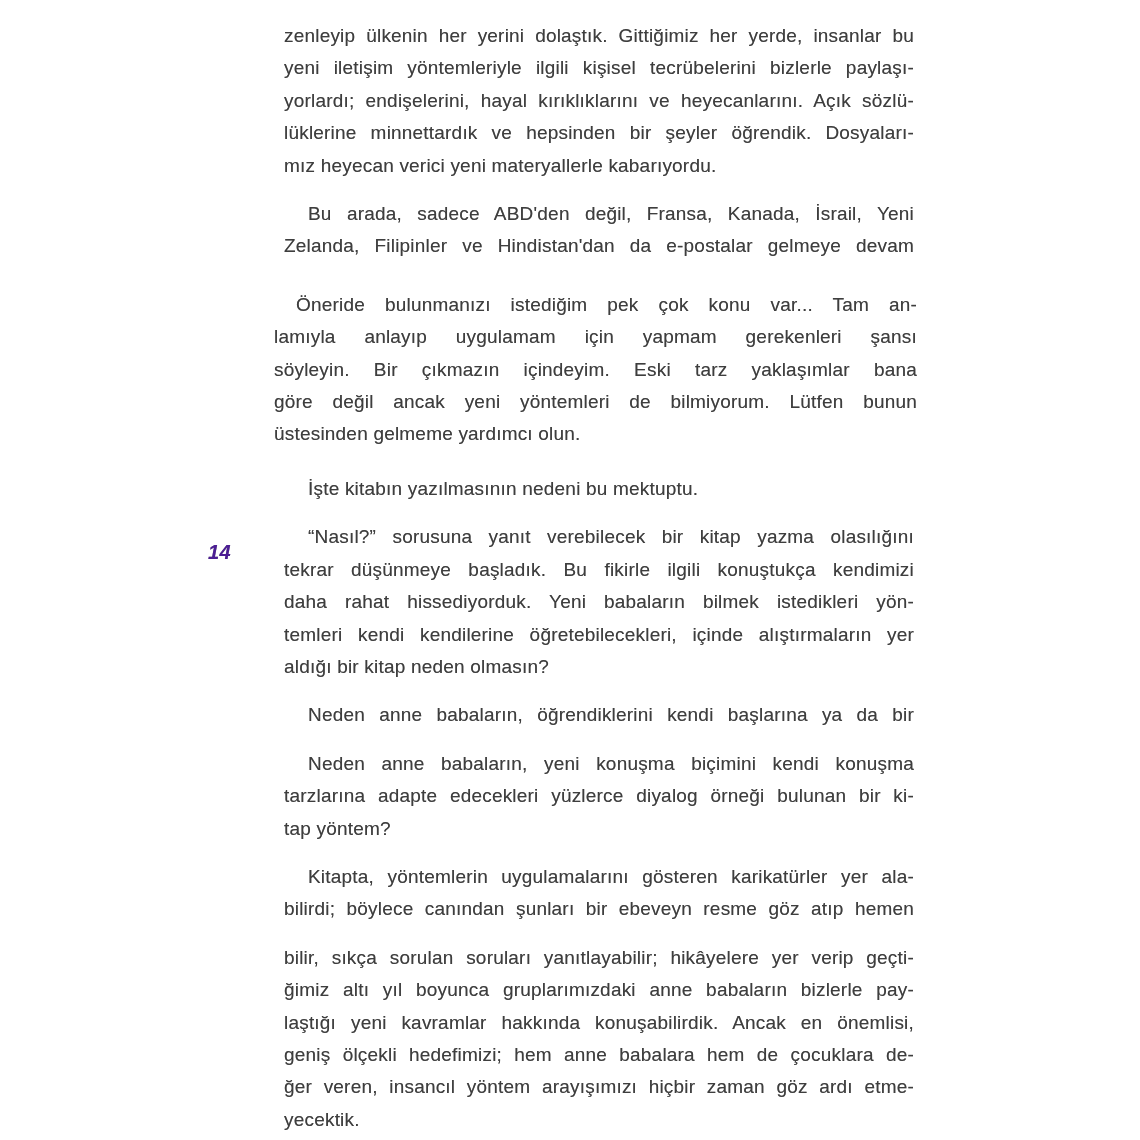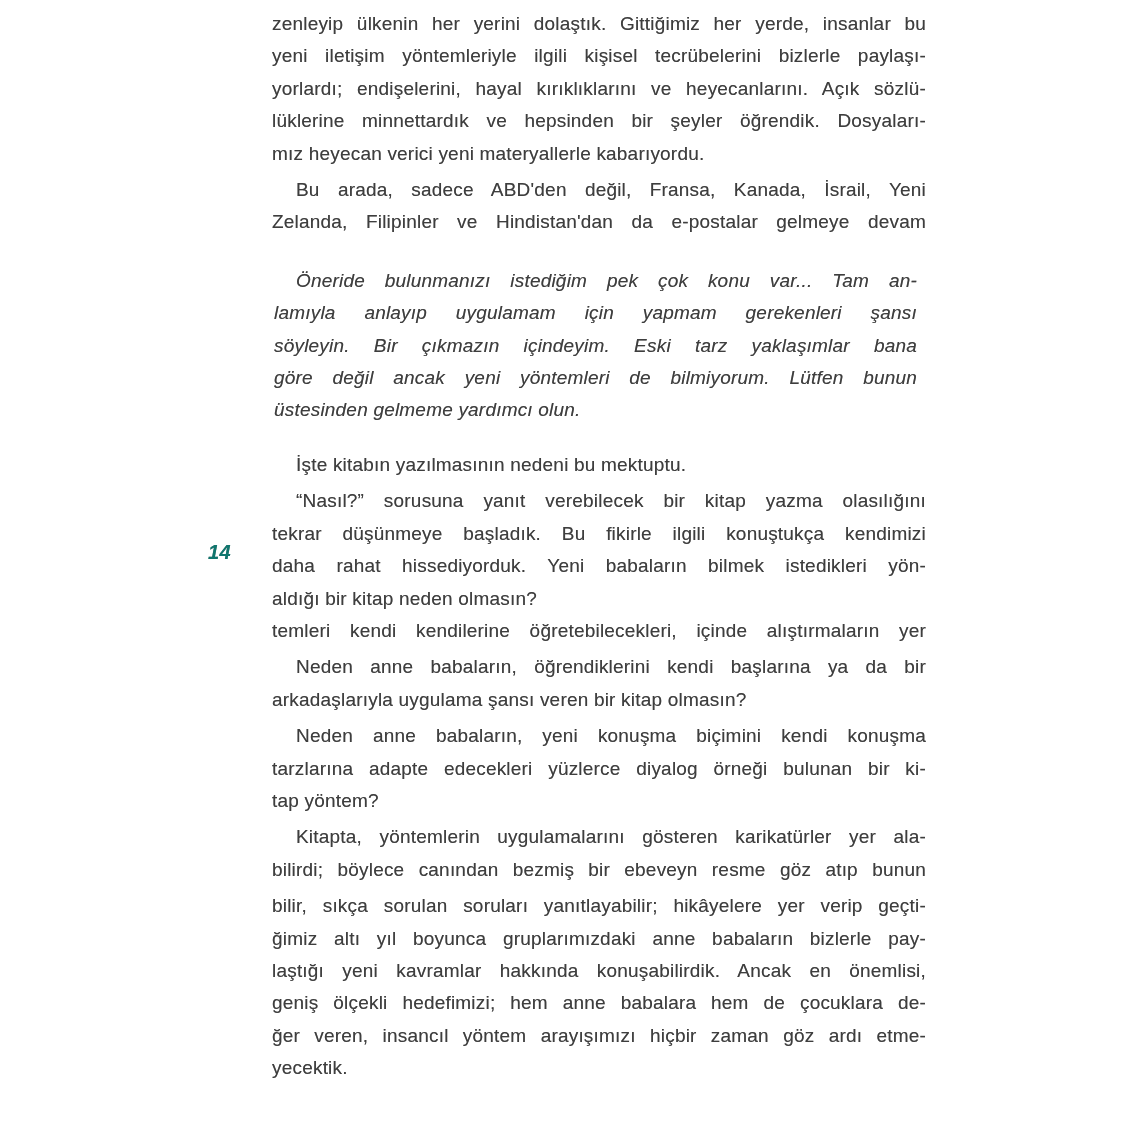--- a/index.html
+++ b/index.html
@@ -19,24 +19,23 @@
     position: absolute;
     left: 268px;
     top: 4px;
     width: 662px;
     font-size: 19px;
     line-height: 32.4px;
     color: #3e3e3e;
     letter-spacing: 0.2px;
     text-shadow: 0 0 0.6px rgba(70,70,70,0.55); 
   }
-  .block { margin: 4px; }
+  .block { margin: 16px; }
   .block.quote {
     margin: 26px 13px 22px 6px;
-    font-style: italic;
   }
   .line {
     text-align: justify;
     text-align-last: justify;
     white-space: normal;
   }
   .line.last-line {
     text-align-last: left;
   }
   .line.first-indent {
@@ -55,21 +54,21 @@
     font-style: italic;
     color: #2f2f2f;
     letter-spacing: 0.5px;
     text-shadow: 0 0 0.6px rgba(50,50,50,0.6);
   }
 </style>
 </head>
 <body>
 
 <div class="page" style="background: rgb(255, 255, 255);">
-  <div class="page-number" style="color: #0f766e;">14</div>
+  <div class="page-number" style="color: #4c1d95;">14</div>
   <div class="text-column" style="color: rgb(62, 62, 62);">
       <div class="block body">
         <div class="line">zenleyip ülkenin her yerini dolaştık. Gittiğimiz her yerde, insanlar bu</div>
         <div class="line">yeni iletişim yöntemleriyle ilgili kişisel tecrübelerini bizlerle paylaşı-</div>
         <div class="line">yorlardı; endişelerini, hayal kırıklıklarını ve heyecanlarını. Açık sözlü-</div>
         <div class="line">lüklerine minnettardık ve hepsinden bir şeyler öğrendik. Dosyaları-</div>
         <div class="line last-line">mız heyecan verici yeni materyallerle kabarıyordu.</div>
       </div>
       <div class="block body">
         <div class="line first-indent">Bu arada, sadece ABD'den değil, Fransa, Kanada, İsrail, Yeni</div>
@@ -82,35 +81,34 @@
         <div class="line">göre değil ancak yeni yöntemleri de bilmiyorum. Lütfen bunun</div>
         <div class="line last-line">üstesinden gelmeme yardımcı olun.</div>
       </div>
       <div class="block body">
         <div class="line last-line first-indent">İşte kitabın yazılmasının nedeni bu mektuptu.</div>
       </div>
       <div class="block body">
         <div class="line first-indent">“Nasıl?” sorusuna yanıt verebilecek bir kitap yazma olasılığını</div>
         <div class="line">tekrar düşünmeye başladık. Bu fikirle ilgili konuştukça kendimizi</div>
         <div class="line">daha rahat hissediyorduk. Yeni babaların bilmek istedikleri yön-</div>
+        <div class="line">temleri kendi kendilerine öğretebilecekleri, içinde alıştırmaların yer</div>
         <div class="line last-line">aldığı bir kitap neden olmasın?</div>
-        <div class="line">temleri kendi kendilerine öğretebilecekleri, içinde alıştırmaların yer</div>
       </div>
       <div class="block body">
         <div class="line first-indent">Neden anne babaların, öğrendiklerini kendi başlarına ya da bir</div>
-        <div class="line last-line">arkadaşlarıyla uygulama şansı veren bir kitap olmasın?</div>
       </div>
       <div class="block body">
         <div class="line first-indent">Neden anne babaların, yeni konuşma biçimini kendi konuşma</div>
         <div class="line">tarzlarına adapte edecekleri yüzlerce diyalog örneği bulunan bir ki-</div>
         <div class="line last-line">tap yöntem?</div>
       </div>
       <div class="block body">
         <div class="line first-indent">Kitapta, yöntemlerin uygulamalarını gösteren karikatürler yer ala-</div>
-        <div class="line">bilirdi; böylece canından bezmiş bir ebeveyn resme göz atıp bunun</div>
+        <div class="line">bilirdi; böylece canından şunları bir ebeveyn resme göz atıp hemen</div>
       </div>
       <div class="block body">
         <div class="line">bilir, sıkça sorulan soruları yanıtlayabilir; hikâyelere yer verip geçti-</div>
         <div class="line">ğimiz altı yıl boyunca gruplarımızdaki anne babaların bizlerle pay-</div>
         <div class="line">laştığı yeni kavramlar hakkında konuşabilirdik. Ancak en önemlisi,</div>
         <div class="line">geniş ölçekli hedefimizi; hem anne babalara hem de çocuklara de-</div>
         <div class="line">ğer veren, insancıl yöntem arayışımızı hiçbir zaman göz ardı etme-</div>
         <div class="line last-line">yecektik.</div>
       </div>
     </div>

